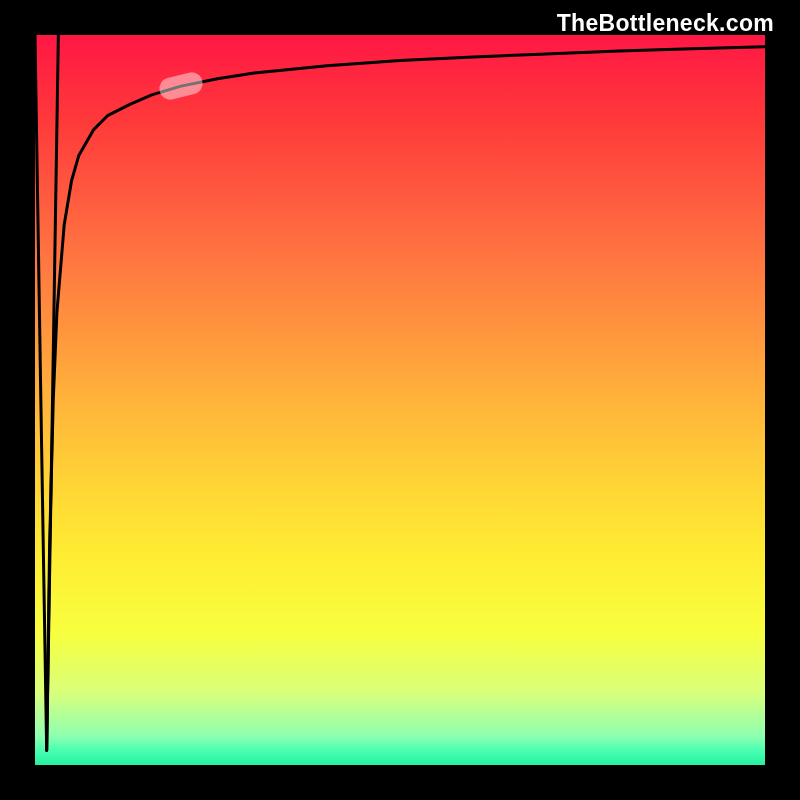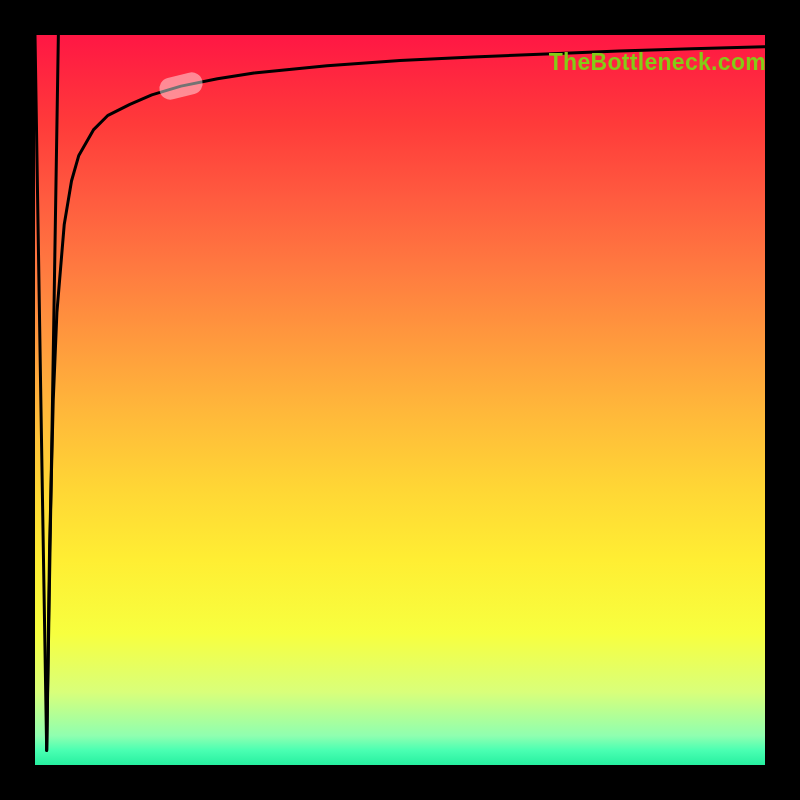--- a/index.html
+++ b/index.html
@@ -30,27 +30,26 @@
       #f7ff3f 82%,
       #d9ff7a 90%,
       #8fffb0 96%,
       #4affb2 98%,
       #26f0a0 100%
     );
   }
   .attribution {
     position: absolute;
     top: 10px;
-    right: 34px;
+    right: 26px;
     font-family: Arial, Helvetica, sans-serif;
     font-size: 23px;
     font-weight: 600;
-    color: #84cc16;
+    color: #ffffff;
     letter-spacing: 0.3px;
-    margin-top: 39px;
   }
   svg.curve {
     position: absolute;
     left: 35px;
     top: 35px;
     width: 730px;
     height: 730px;
     overflow: visible;
   }
   .marker {

